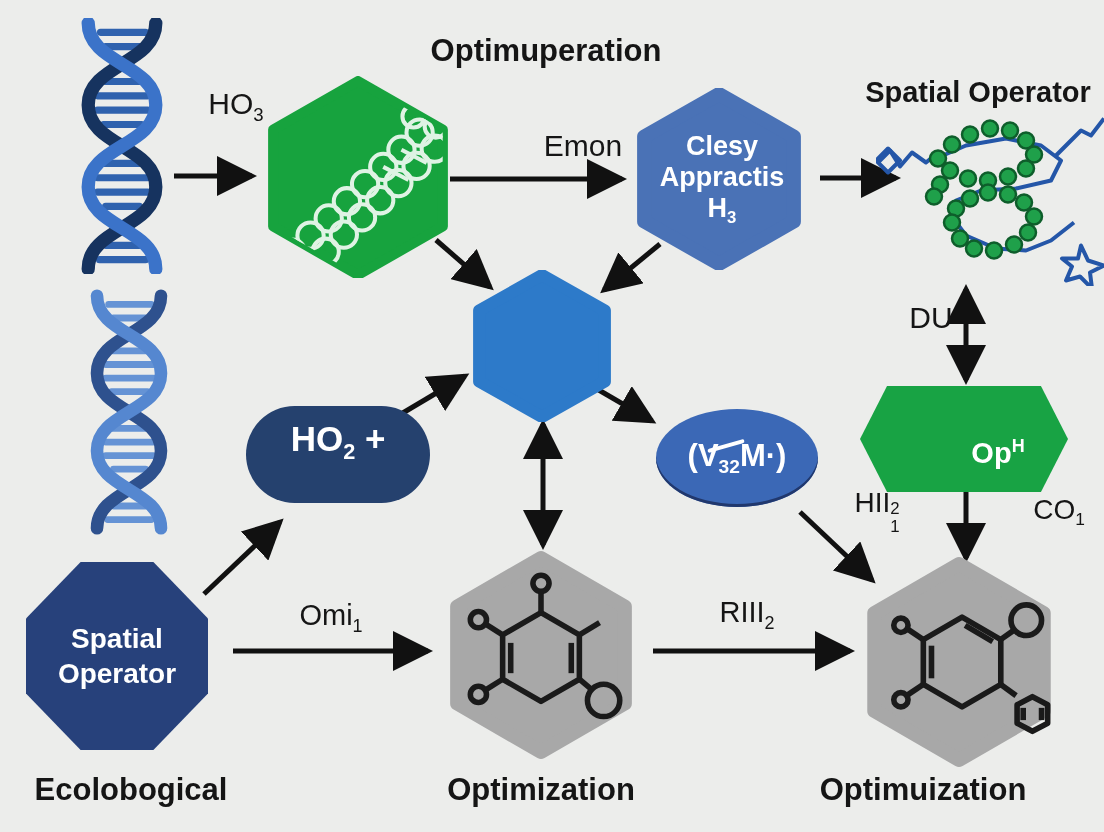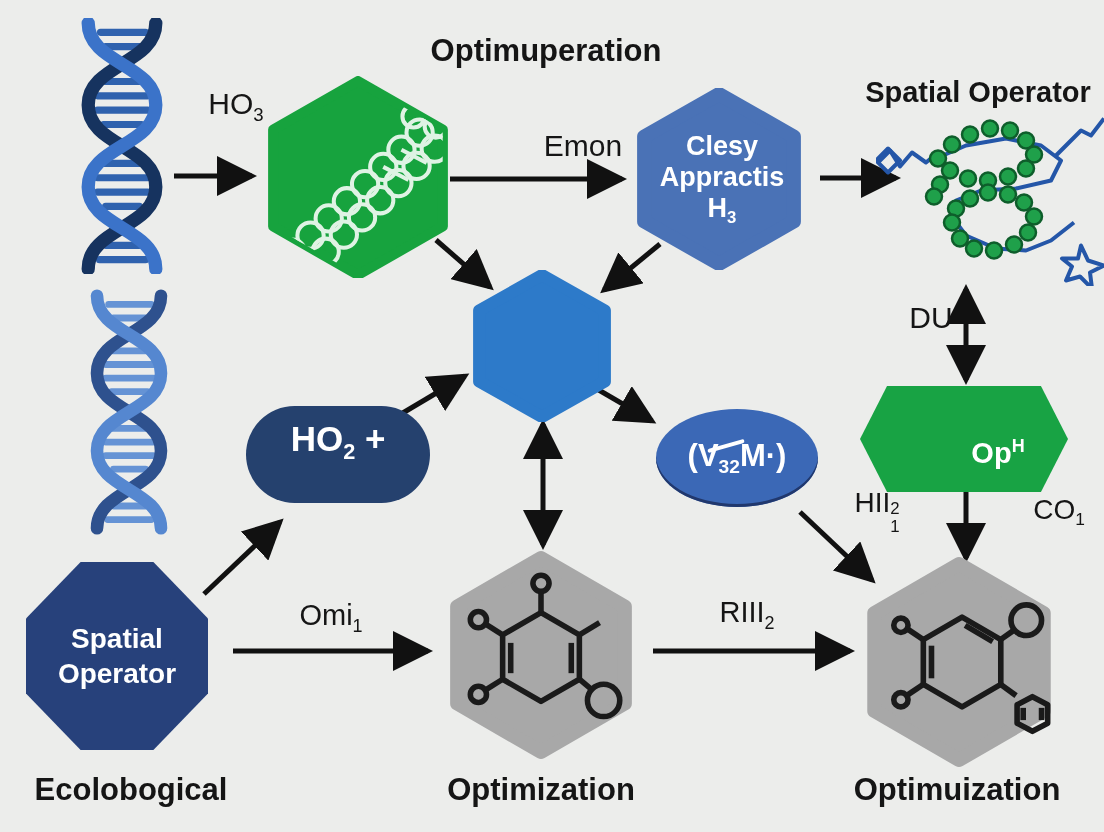--- a/index.html
+++ b/index.html
@@ -253,15 +253,15 @@
   </div>
   <div class="lbl" style="left:331px;top:618px;font-size:29px;">
     <span>Omi</span><sub>1</sub>
   </div>
   <div class="lbl" style="left:747px;top:615px;font-size:29px;">
     <span>RIII</span><sub>2</sub>
   </div>
 
   <div class="lbl title" style="left:131px;top:790px;">Ecolobogical</div>
   <div class="lbl title" style="left:541px;top:790px;">Optimization</div>
-  <div class="lbl title" style="left:957px;top:790px;">Optimuization</div>
+  <div class="lbl title" style="left:923px;top:790px;">Optimuization</div>
 
 </div>
 
 </body></html>

